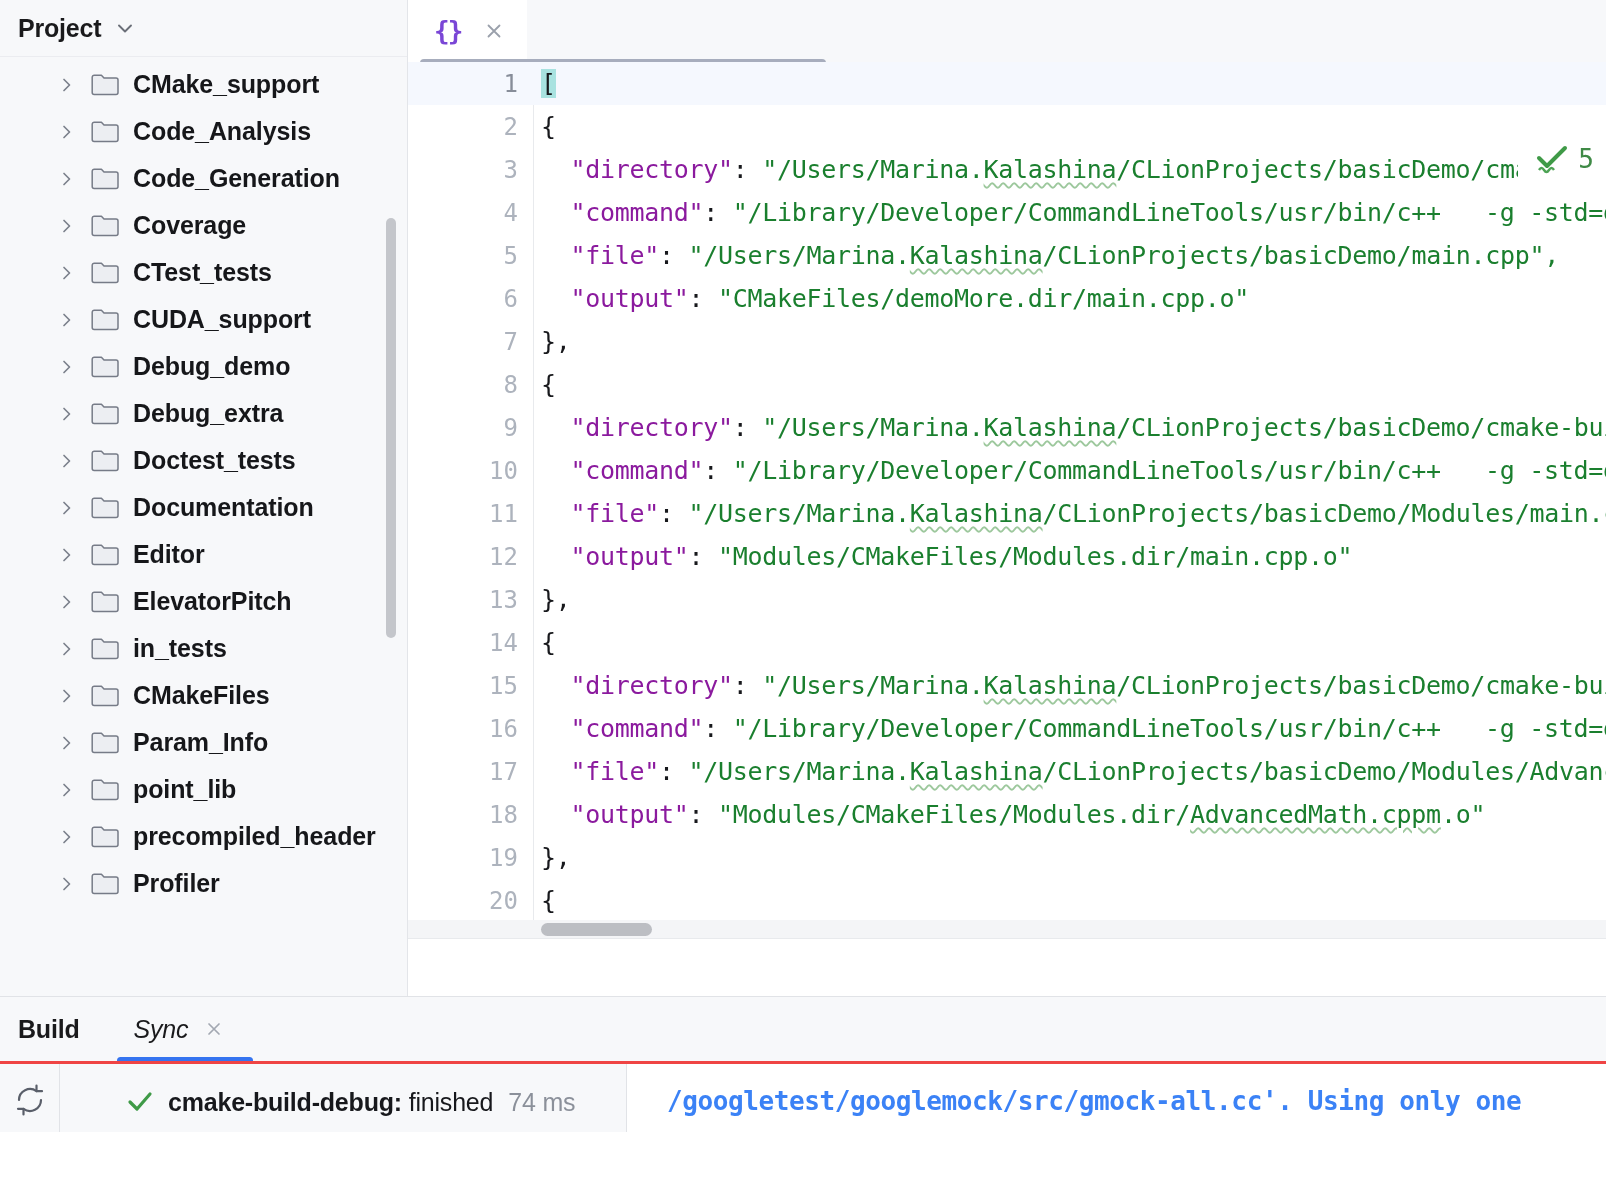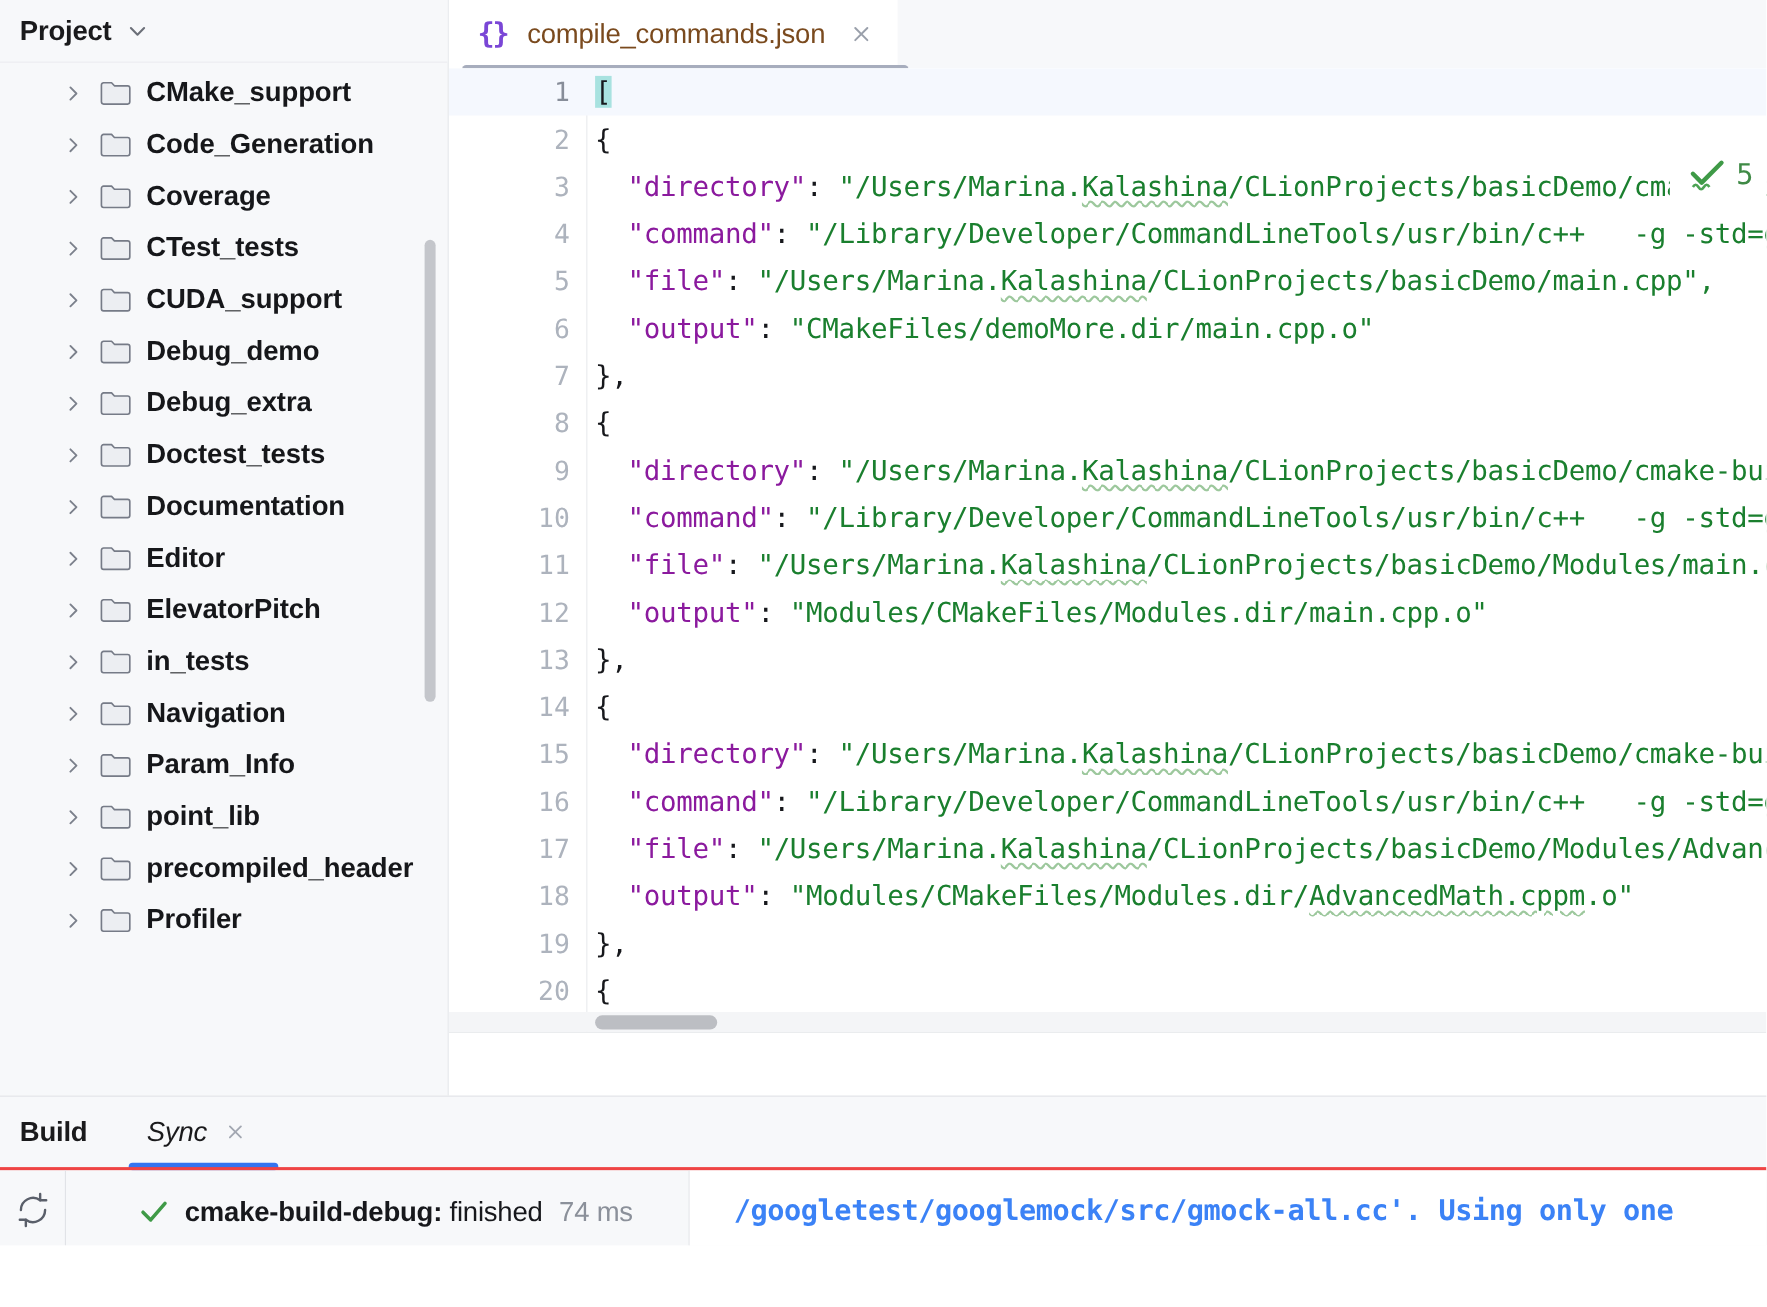--- a/index.html
+++ b/index.html
@@ -423,20 +423,33 @@
           <span class="arrow">
             <svg width="18" height="18" viewBox="0 0 18 18">
               <path d="M6 3.5 L11.5 9 L6 14.5" fill="none" stroke="currentColor" stroke-width="1.7" stroke-linecap="round" stroke-linejoin="round"></path>
             </svg>
           </span>
           <span class="folder">
             <svg width="30" height="26" viewBox="0 0 30 26">
               <path d="M2.2 5.2 a2 2 0 0 1 2 -2 h7.2 l2.6 2.8 h12 a2 2 0 0 1 2 2 v12.6 a2 2 0 0 1 -2 2 h-21.8 a2 2 0 0 1 -2 -2 Z" fill="#eceef2" stroke="#767b87" stroke-width="1.5" stroke-linejoin="round"></path>
             </svg>
           </span>
+          <span class="label">Code_Analysis</span>
+        </div>
+        <div class="tree-row">
+          <span class="arrow">
+            <svg width="18" height="18" viewBox="0 0 18 18">
+              <path d="M6 3.5 L11.5 9 L6 14.5" fill="none" stroke="currentColor" stroke-width="1.7" stroke-linecap="round" stroke-linejoin="round"></path>
+            </svg>
+          </span>
+          <span class="folder">
+            <svg width="30" height="26" viewBox="0 0 30 26">
+              <path d="M2.2 5.2 a2 2 0 0 1 2 -2 h7.2 l2.6 2.8 h12 a2 2 0 0 1 2 2 v12.6 a2 2 0 0 1 -2 2 h-21.8 a2 2 0 0 1 -2 -2 Z" fill="#eceef2" stroke="#767b87" stroke-width="1.5" stroke-linejoin="round"></path>
+            </svg>
+          </span>
           <span class="label">Code_Generation</span>
         </div>
         <div class="tree-row">
           <span class="arrow">
             <svg width="18" height="18" viewBox="0 0 18 18">
               <path d="M6 3.5 L11.5 9 L6 14.5" fill="none" stroke="currentColor" stroke-width="1.7" stroke-linecap="round" stroke-linejoin="round"></path>
             </svg>
           </span>
           <span class="folder">
             <svg width="30" height="26" viewBox="0 0 30 26">
@@ -566,21 +579,21 @@
           <span class="arrow">
             <svg width="18" height="18" viewBox="0 0 18 18">
               <path d="M6 3.5 L11.5 9 L6 14.5" fill="none" stroke="currentColor" stroke-width="1.7" stroke-linecap="round" stroke-linejoin="round"></path>
             </svg>
           </span>
           <span class="folder">
             <svg width="30" height="26" viewBox="0 0 30 26">
               <path d="M2.2 5.2 a2 2 0 0 1 2 -2 h7.2 l2.6 2.8 h12 a2 2 0 0 1 2 2 v12.6 a2 2 0 0 1 -2 2 h-21.8 a2 2 0 0 1 -2 -2 Z" fill="#eceef2" stroke="#767b87" stroke-width="1.5" stroke-linejoin="round"></path>
             </svg>
           </span>
-          <span class="label">Navigation</span>
+          <span class="label">CMakeFiles</span>
         </div>
         <div class="tree-row">
           <span class="arrow">
             <svg width="18" height="18" viewBox="0 0 18 18">
               <path d="M6 3.5 L11.5 9 L6 14.5" fill="none" stroke="currentColor" stroke-width="1.7" stroke-linecap="round" stroke-linejoin="round"></path>
             </svg>
           </span>
           <span class="folder">
             <svg width="30" height="26" viewBox="0 0 30 26">
               <path d="M2.2 5.2 a2 2 0 0 1 2 -2 h7.2 l2.6 2.8 h12 a2 2 0 0 1 2 2 v12.6 a2 2 0 0 1 -2 2 h-21.8 a2 2 0 0 1 -2 -2 Z" fill="#eceef2" stroke="#767b87" stroke-width="1.5" stroke-linejoin="round"></path>
@@ -630,21 +643,20 @@
       </div>
 
     <div id="sidebar-scrollbar"></div>
   </div>
 
   <div id="editor-area">
 
     <div id="tabbar">
       <div id="tab-active">
         <span class="jsonicon">{}</span>
-        <span class="tabname">compile_commands.json</span>
         <span class="tabclose">
           <svg width="22" height="22" viewBox="0 0 22 22">
             <path d="M5.5 5.5 L16.5 16.5 M16.5 5.5 L5.5 16.5" fill="none" stroke="currentColor" stroke-width="1.8" stroke-linecap="round"></path>
           </svg>
         </span>
         <div id="tab-underline"></div>
       </div>
     </div>
 
     <div id="editor-body">

